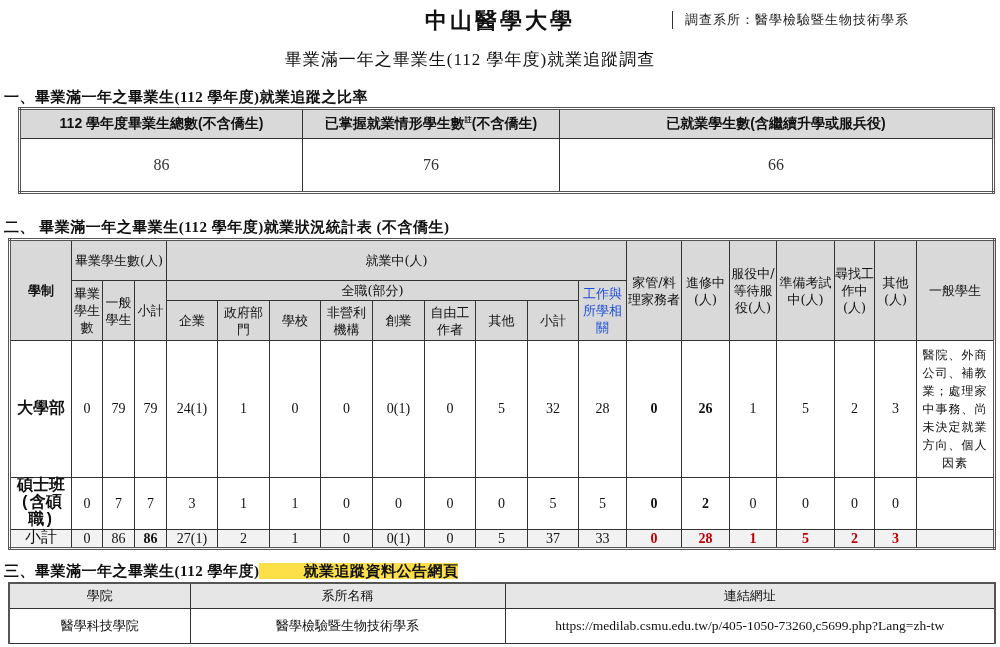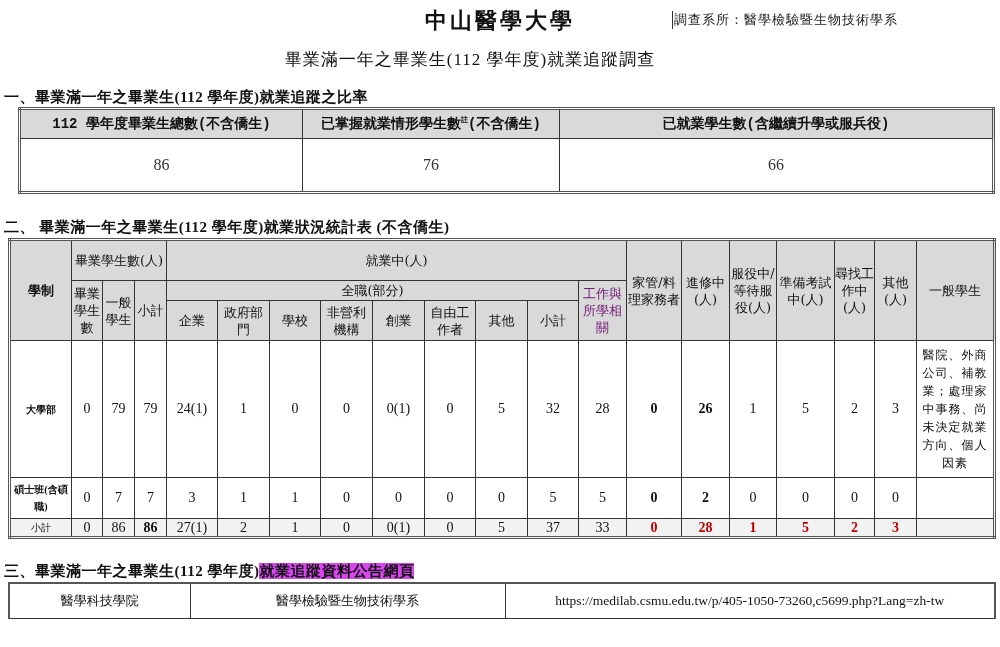--- a/index.html
+++ b/index.html
@@ -9,56 +9,56 @@
     color: #111;
   }
   .abs { position: absolute; }
   .uni-title {
     left: 0; width: 1000px; top: 6px; text-align: center;
     font-size: 22px; font-weight: bold; letter-spacing: 3px;
     font-family: "DejaVu Serif", serif;
   }
   .dept-label {
     left: 672px; top: 11px; font-size: 13px; color: #222;
-    border-left: 1px solid #333; padding-left: 1px; letter-spacing: 1px;
+    border-left: 1px solid #333; padding-left: 12px; letter-spacing: 1px;
   }
   .sub-title {
     left: 0; width: 940px; top: 48px; text-align: center;
     font-size: 17px; letter-spacing: 1px;
     font-family: "Liberation Serif", "DejaVu Serif", serif;
   }
   .sec-heading {
     font-size: 15px; font-weight: bold; letter-spacing: 0.5px;
     font-family: "Liberation Serif", "DejaVu Serif", serif;
   }
   table { border-collapse: collapse; table-layout: fixed; }
   td, th {
     border: 1px solid #333; text-align: center; vertical-align: middle;
     padding: 0; font-weight: normal;
   }
   
   .t1 { left: 18px; top: 107px; width: 974px; border: 3px double #555; }
-  .t1 th { background: #d9d9d9; height: 28px; font-size: 14px; font-weight: bold; font-family: Liberation Mono, monospace; }
+  .t1 th { background: #d9d9d9; height: 28px; font-size: 14px; font-weight: bold; font-family: Liberation Sans, sans-serif; }
   .t1 td { height: 52px; font-size: 16px; font-family: "Liberation Serif", serif; color: #333; }
   
   .t2 { left: 8px; top: 238px; width: 986px; border: 3px double #555; }
   .t2 th { background: #d9d9d9; font-size: 13px; line-height: 17px; font-family: "DejaVu Serif", serif; }
   .t2 td { font-size: 14px; font-family: "Liberation Serif", serif; }
-  .t2 .rowhead { font-size: 10px; font-family: Liberation Serif, serif; font-weight: bold; line-height: 17px; }
+  .t2 .rowhead { font-size: 16px; font-family: Liberation Mono, monospace; font-weight: bold; line-height: 17px; }
   .t2 tr.total td { background: #f2f2f2; }
-  .red { color: #701a75; }
+  .red { color: #1d4ed8; }
   .dred { color: #c00000; font-weight: bold; }
   .bold { font-weight: bold; text-align: center; }
   .note { font-size: 12px !important; line-height: 18px; font-family: "DejaVu Serif", serif !important; padding: 0 2px !important; letter-spacing: 1px; }
   
   .t3 { left: 8px; top: 582px; width: 986px; border: 2px solid #555; border-bottom: none; }
   .t3 th { background: #e6e6e6; height: 24px; font-size: 13px; font-family: "DejaVu Serif", serif; }
   .t3 td { height: 34px; font-size: 13px; font-family: "DejaVu Serif", serif; text-align: center; }
   .t3 td.url { font-family: "Liberation Serif", serif; font-size: 13.5px; }
-  .hl { background: #d946ef; }
+  .hl { background: #fde047; padding-left: 44px; }
 </style>
 </head>
 <body>
 
 <div class="abs uni-title">中山醫學大學</div>
 <div class="abs dept-label">調查系所：醫學檢驗暨生物技術學系</div>
 <div class="abs sub-title">畢業滿一年之畢業生(112 學年度)就業追蹤調查</div>
 
 <div class="abs sec-heading" style="left:4px; top:88px;">一、畢業滿一年之畢業生(112 學年度)就業追蹤之比率</div>
 <table class="abs t1">
@@ -210,19 +210,24 @@
 <div class="abs sec-heading" style="left:4px; top:562px;">
   <span>三、畢業滿一年之畢業生(112 學年度)</span><span class="hl">就業追蹤資料公告網頁</span>
 </div>
 <table class="abs t3">
   <colgroup>
       <col style="width:181px">
       <col style="width:315px">
       <col style="width:490px">
     </colgroup>
   <tbody>
+      <tr>
+    <th>學院</th>
+    <th>系所名稱</th>
+    <th>連結網址</th>
+  </tr>
   <tr>
     <td>醫學科技學院</td>
     <td>醫學檢驗暨生物技術學系</td>
     <td class="url">https://medilab.csmu.edu.tw/p/405-1050-73260,c5699.php?Lang=zh-tw</td>
   </tr>
 </tbody>
   </table>
 
 </body></html>

